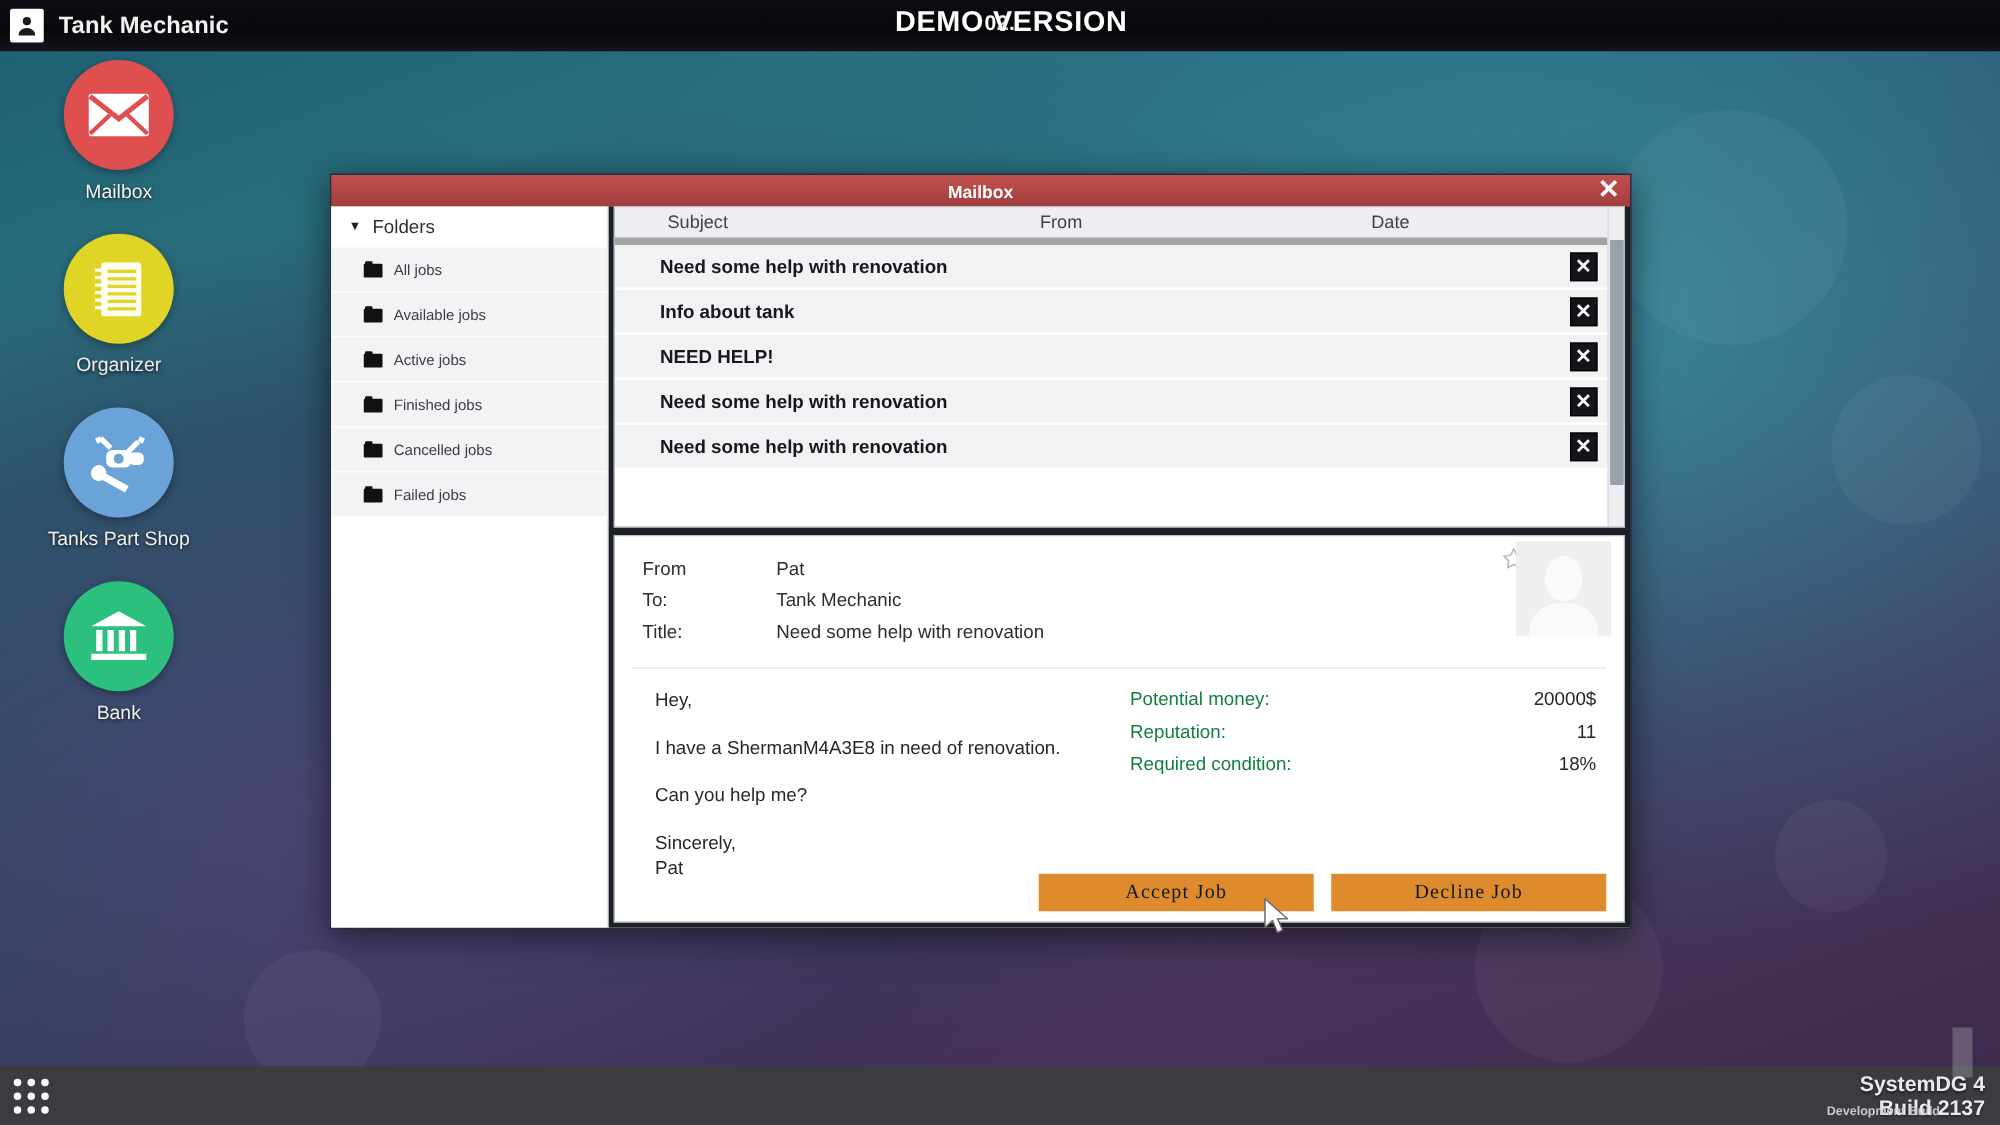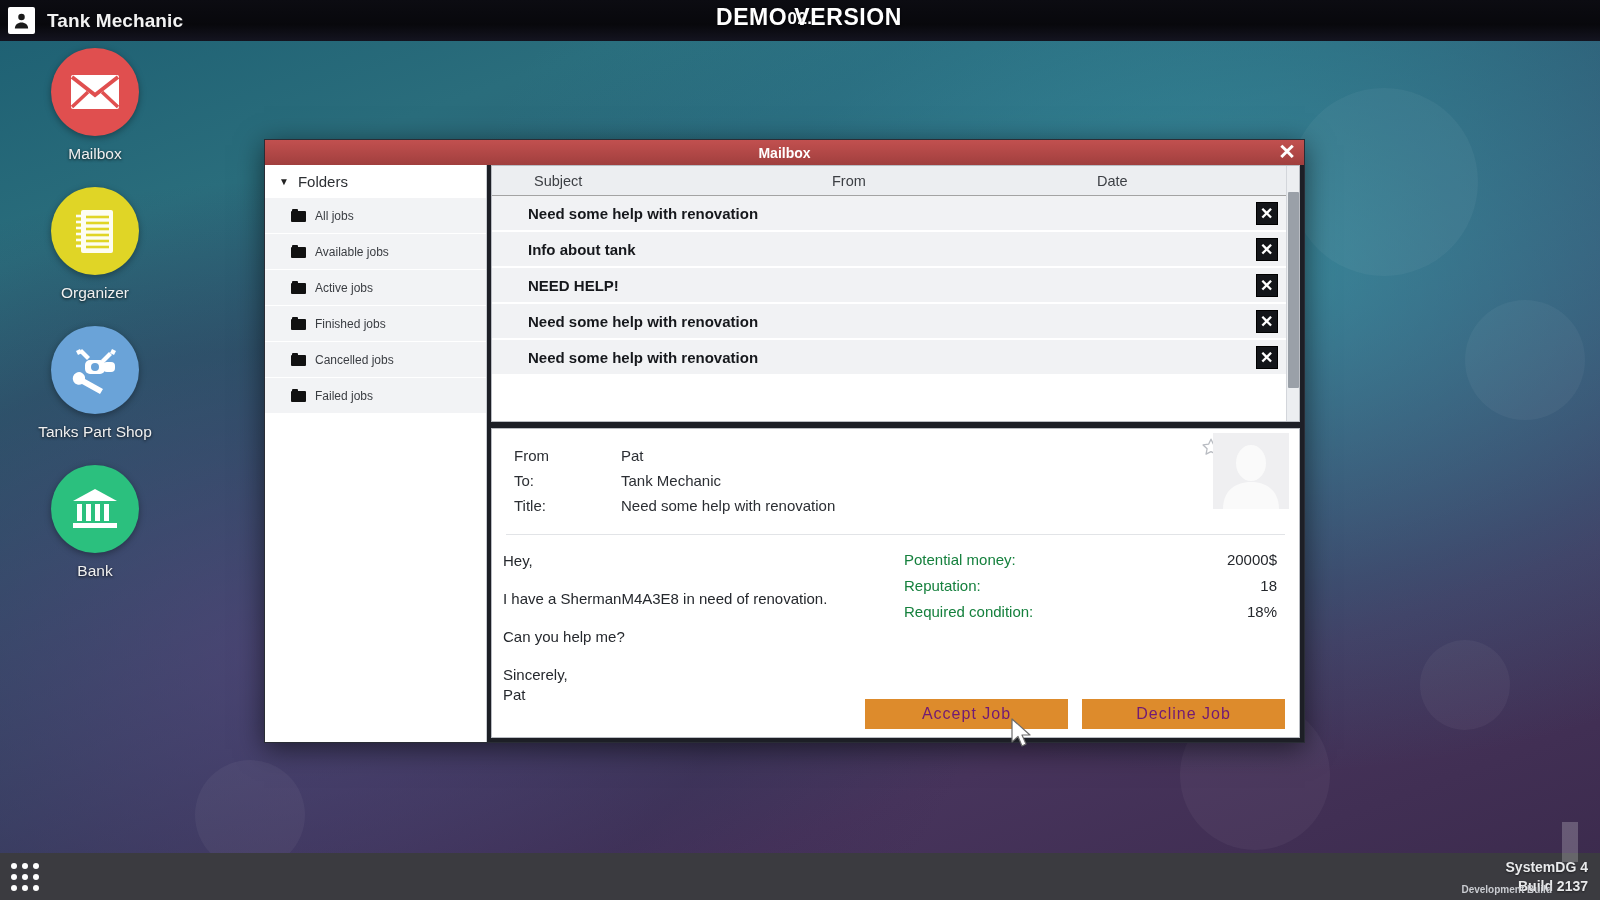--- a/index.html
+++ b/index.html
@@ -133,21 +133,21 @@
 
   
   #right-pane { flex: 1 1 auto; display: flex; flex-direction: column; min-width: 0; padding: 0 4px 4px 4px; background:#1d1f26; }
   #list-area {
     height: 257px; flex: 0 0 257px; background: #ffffff; position: relative;
     border: 1px solid #b9bcc2; display: flex;
   }
   #list-inner { flex: 1 1 auto; min-width: 0; display: flex; flex-direction: column; }
   #list-header {
     height: 30px; flex: 0 0 30px; display: flex; align-items: center;
-    background: #eceef1; border-bottom: 1px solid #a3a3a3;
+    background: #eceef1; border-bottom: 6px solid #a3a3a3;
   }
   #list-header .col { color: #3c3f44; font-size: 14.5px; }
   .col-subject { width: 340px; padding-left: 42px; }
   .col-from { width: 265px; text-align: left; }
   .col-date { width: 180px; text-align: left; }
   .mail-row {
     height: 36px; display: flex; align-items: center; background: #f1f2f4;
     border-bottom: 2px solid #ffffff; cursor: pointer;
   }
   .mail-row .subj {
@@ -181,56 +181,57 @@
   .dh-val { color: #2b2e33; font-size: 15px; }
   #fav-star {
     position: absolute; right: 78px; top: 8px; width: 20px; height: 20px; cursor: pointer;
   }
   #avatar {
     position: absolute; right: 10px; top: 4px; width: 76px; height: 76px;
     background: #efeff1; overflow: hidden;
   }
   #detail-divider { height: 1px; background: #e2e4e7; margin: 2px 14px 0 14px; }
   #detail-cols { flex: 1 1 auto; display: flex; padding: 16px 0 0 0; min-height: 0; }
-  #msg-col { width: 400px; flex: 0 0 400px; padding-left: 11px; }
+  #msg-col { width: 400px; flex: 0 0 400px; padding-left: 32px; }
   #msg-col p { color: #25282d; font-size: 15px; line-height: 20px; margin-bottom: 18px; }
   #msg-col p.sig { margin-bottom: 0; }
   #info-col { flex: 1 1 auto; padding: 0 22px 0 12px; }
   .info-row { display: flex; margin-bottom: 9px; }
   .info-key { flex: 1 1 auto; color: #15803d; font-size: 15px; }
   .info-val { color: #25282d; font-size: 15px; text-align: right; }
   #detail-actions {
     position: absolute; right: 14px; bottom: 8px; display: flex; gap: 14px;
   }
   .act-btn {
-    width: 203px; height: 30px; background: #dd8b2c;
-    color: #701a75; font-size: 16px; letter-spacing: 1px;
+    width: 220px; height: 30px; background: #dd8b2c;
+    color: #0f172a; font-size: 16px; letter-spacing: 1px;
     display: flex; align-items: center; justify-content: center; cursor: pointer;
     border: none;
+    font-family: Liberation Serif, serif;
   }
 
   
   #cursor { position: absolute; left: 1010px; top: 718px; z-index: 90; pointer-events: none; }
 
   
   #bottombar {
     position: absolute; left: 0; bottom: 0; width: 1600px; height: 47px;
     background: #3b3b40; z-index: 55; display: flex; align-items: center;
   }
   #apps-grid {
     margin-left: 10px; width: 30px; height: 30px; cursor: pointer;
     display: grid; grid-template-columns: repeat(3, 6px); grid-template-rows: repeat(3, 6px);
     gap: 5px; align-content: center; justify-content: center;
   }
   #apps-grid i { width: 6px; height: 6px; background: #ffffff; border-radius: 50%; display: block; }
   #buildinfo {
     margin-left: auto; margin-right: 12px; text-align: right; position: relative;
   }
   #buildinfo .l1, #buildinfo .l2 {
-    color: #e9eaec; font-size: 14px; font-weight: bold; line-height: 19px;
+    color: #e9eaec; font-size: 17px; font-weight: bold; line-height: 19px;
     text-shadow: 0 1px 2px rgba(0,0,0,0.5);
   }
   #devwatermark {
     position: absolute; right: 36px; bottom: 1px;
     color: #c9cbd0; font-size: 10px; font-weight: bold; white-space: nowrap;
   }
   #devbar {
     position: absolute; right: 10px; bottom: 34px; width: 16px; height: 40px;
     background: rgba(255,255,255,0.22);
   }
@@ -458,21 +459,21 @@
             <p class="sig">Sincerely,</p>
             <p class="sig">Pat</p>
           </div>
           <div id="info-col">
             <div class="info-row">
               <div class="info-key">Potential money:</div>
               <div class="info-val">20000$</div>
             </div>
             <div class="info-row">
               <div class="info-key">Reputation:</div>
-              <div class="info-val">18</div>
+              <div class="info-val">11</div>
             </div>
             <div class="info-row">
               <div class="info-key">Required condition:</div>
               <div class="info-val">18%</div>
             </div>
           </div>
         </div>
 
         <div id="detail-actions">
           <button class="act-btn">Accept Job</button>

